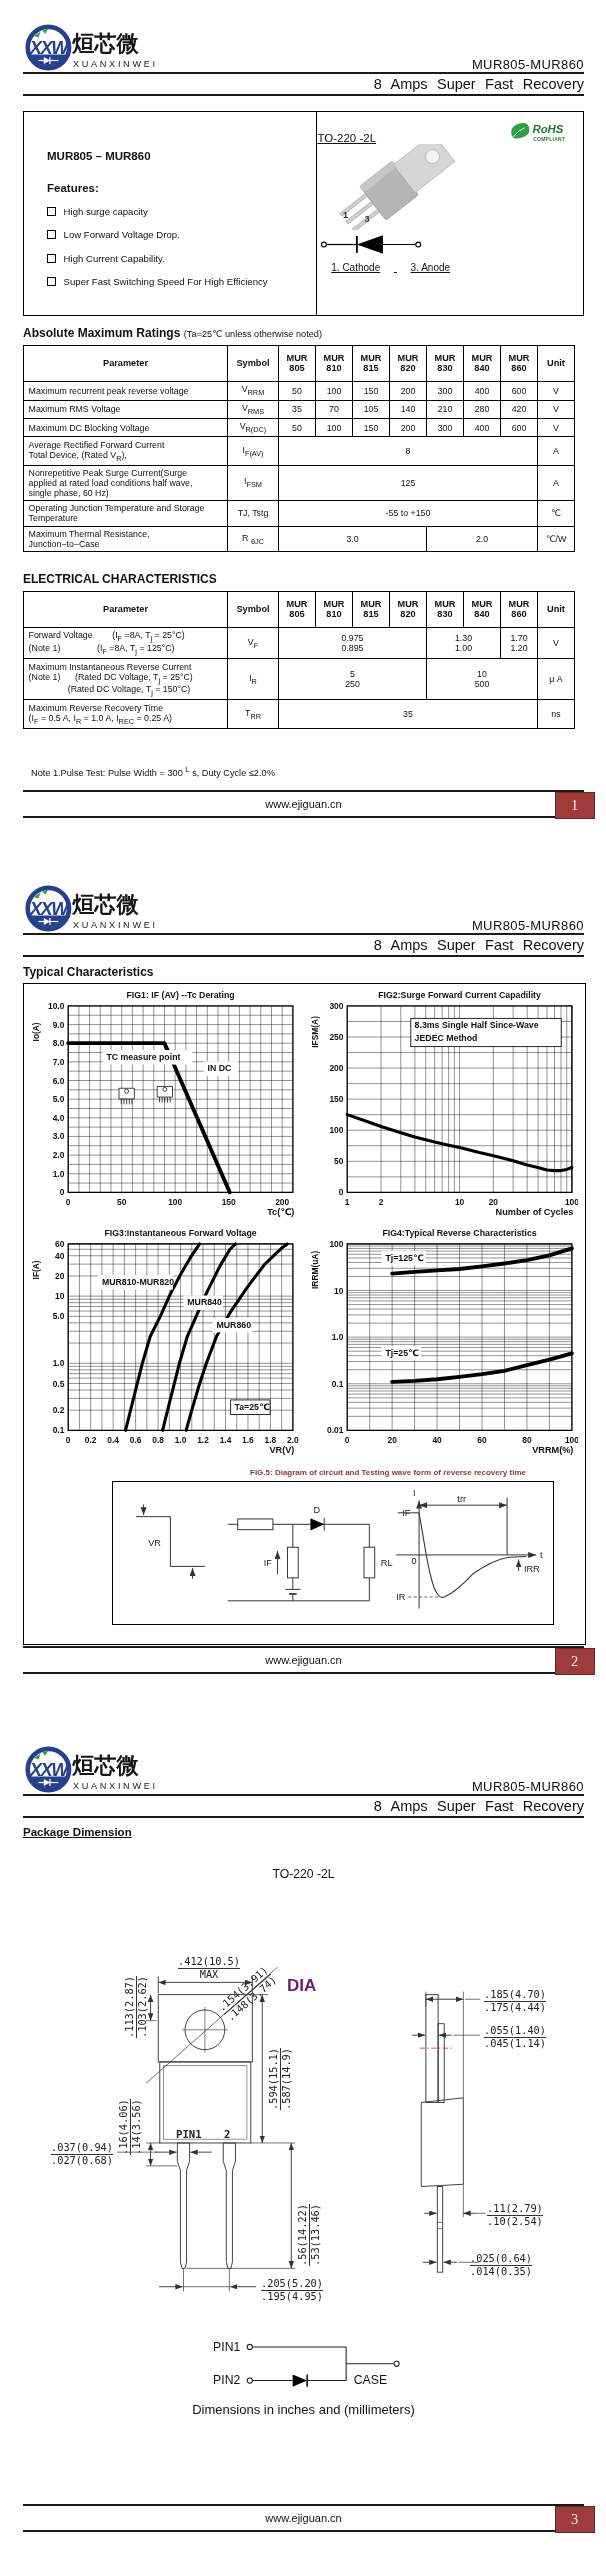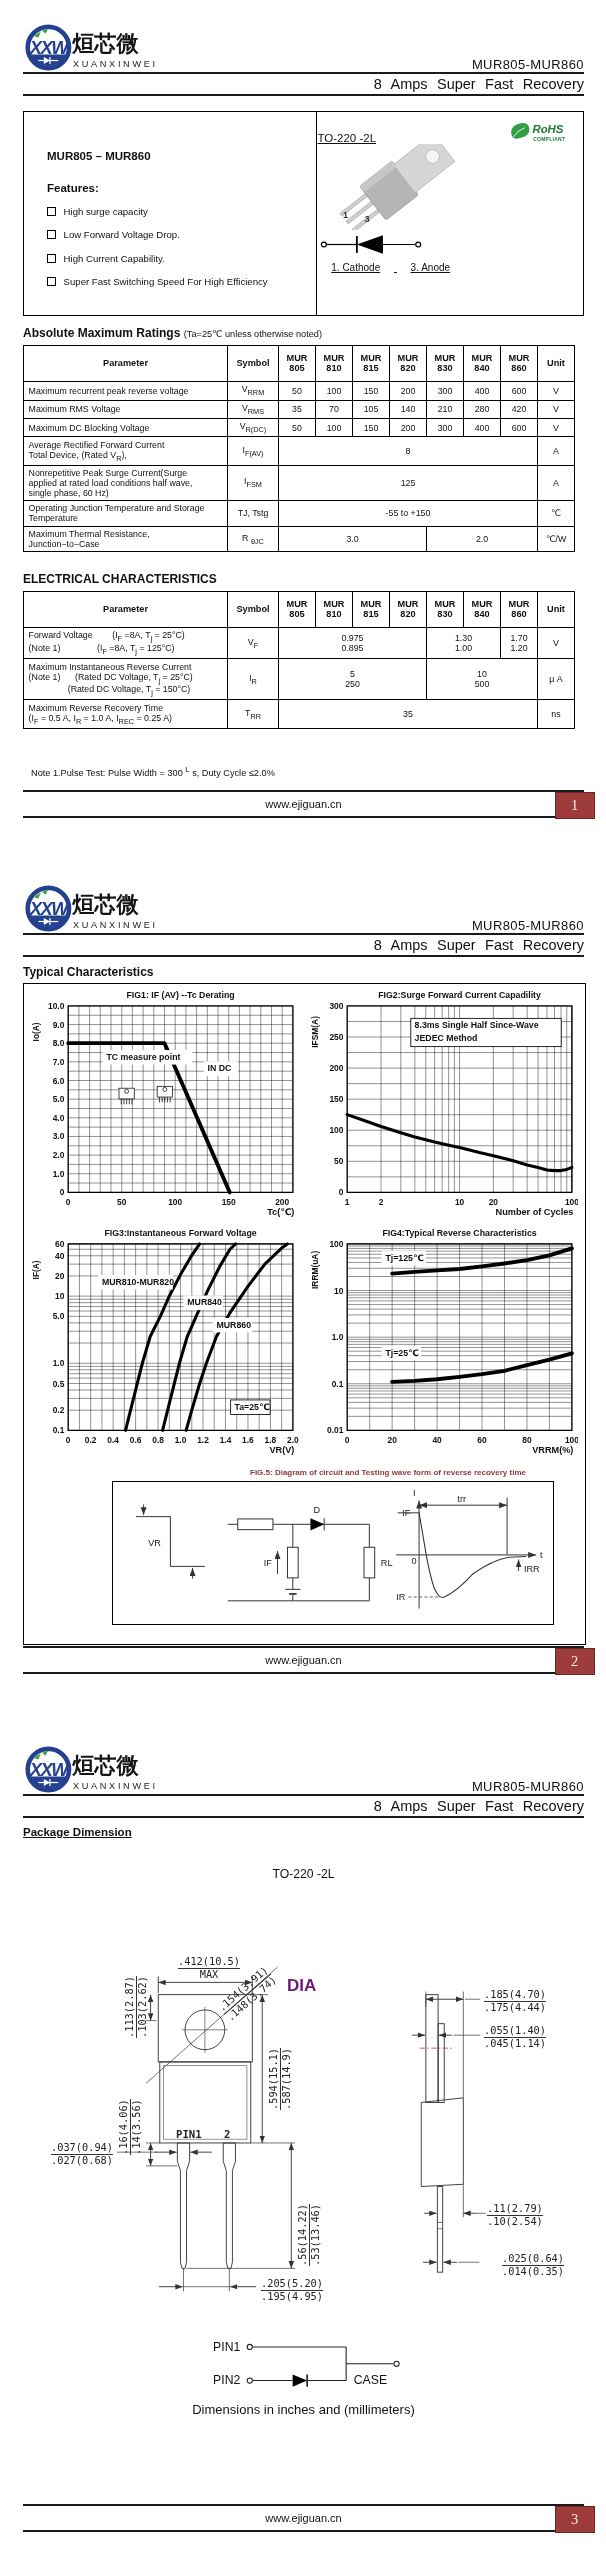--- a/index.html
+++ b/index.html
@@ -807,21 +807,21 @@
       <span>.175(4.44)</span>
     </div>
   <div class="dim" style="left:450px;top:116px;">
       <span class="ul">.055(1.40)</span>
       <span>.045(1.14)</span>
     </div>
   <div class="dim" style="left:453px;top:294px;">
       <span class="ul">.11(2.79)</span>
       <span>.10(2.54)</span>
     </div>
-  <div class="dim" style="left:468px;top:344px;">
+  <div class="dim" style="left:436px;top:344px;">
       <span class="ul">.025(0.64)</span>
       <span>.014(0.35)</span>
     </div>
   <div class="pinlbl" style="left:142px;top:219px;">PIN1</div>
   <div class="pinlbl" style="left:190px;top:219px;">2</div>
 </div>
 
 <div class="abs" style="left:207px;top:2333px;">
   <svg width="237" height="73" viewBox="0 0 310 95">
     <g stroke="#222" stroke-width="1.4" fill="none">

